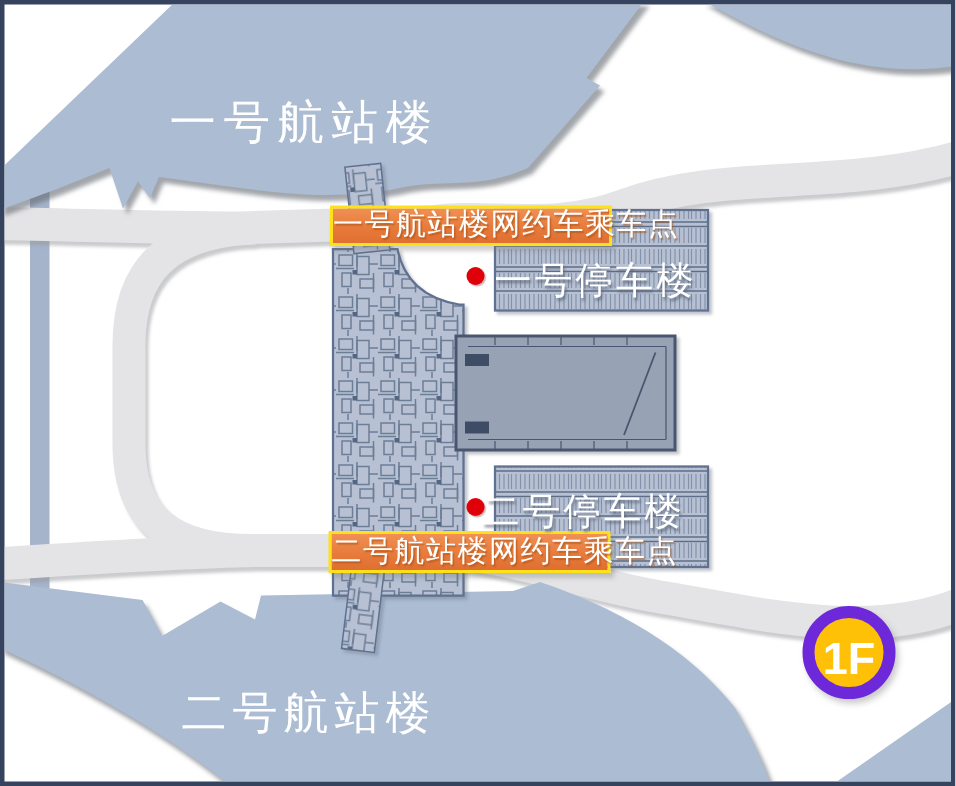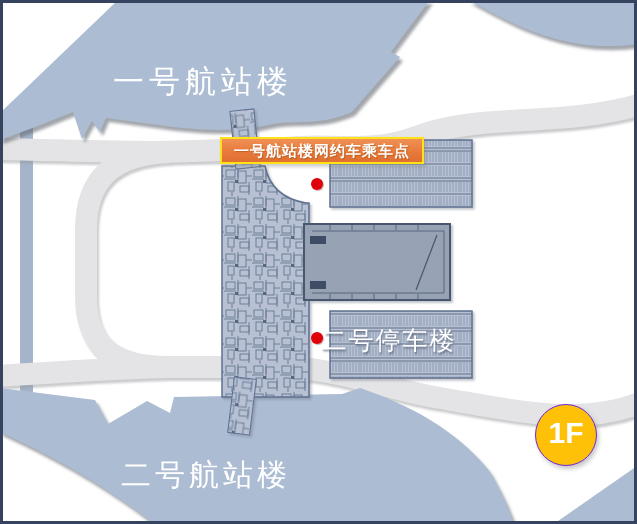--- a/index.html
+++ b/index.html
@@ -26,44 +26,44 @@
   .t2{left:118px;top:452px;width:262px;font-size:30px;letter-spacing:4px;}
   .pk-title{
     position:absolute;color:#ffffff;text-align:center;white-space:nowrap;
     font-weight:400;font-size:25px;letter-spacing:2px;
     text-shadow:1px 2px 2px rgba(90,100,120,.8);
     width:170px;
   }
   .pk1{left:309px;top:167px;}
   .pk2{left:301px;top:321px;}
   .pickup-label{
-    position:absolute;width:204px;height:27px;box-sizing:border-box;
+    position:absolute;width:188px;height:27px;box-sizing:border-box;
     background:linear-gradient(180deg,#f09055 0%,var(--accent-orange,#e77b3c) 55%,#e06f31 100%);
     border:2px solid var(--label-border-yellow,#ffe11a);
-    color:#ffffff;font-size:15px;font-weight:bold;letter-spacing:1px;
+    color:#ffffff;font-size:20px;font-weight:normal;letter-spacing:1px;
     text-align:center;line-height:23px;white-space:nowrap;
     text-shadow:1px 1px 1px rgba(160,80,20,.6);
     box-shadow:2px 3px 3px rgba(120,120,120,.35);
     cursor:pointer;
   }
   .pl1{left:217px;top:134px;}
   .pl2{left:216px;top:351px;height:28px;line-height:24px;}
   .dot{
     position:absolute;width:12px;height:12px;border-radius:50%;
     background:var(--marker-red,#e00009);
     box-shadow:1px 1px 1px rgba(120,60,60,.4);
     cursor:pointer;
   }
   .d1{left:308px;top:175px;}
   .d2{left:308px;top:329px;}
   .floor-badge{
     position:absolute;left:532px;top:401px;width:62px;height:62px;
     box-sizing:border-box;border-radius:50%;
     background:var(--badge-gold,#ffc008);
-    border:1px solid #6d28d9;
+    border:8px solid #6d28d9;
     color:#ffffff;font-size:30px;font-weight:bold;
     text-align:center;line-height:56px;
     box-shadow:2px 3px 4px rgba(120,120,120,.4);
     cursor:pointer;
   }
 </style>
 </head>
 <body>
 
 <div class="map-frame">
@@ -146,22 +146,24 @@
         <rect x="310" y="281" width="16" height="8" fill="#3f4c66"></rect>
       </g>
     </g>
   </svg>
 
   <div class="overlay">
     <div class="t-title t1">一号航站楼</div>
     <div class="t-title t2">二号航站楼</div>
 
     <div class="pickup-label pl1">一号航站楼网约车乘车点</div>
+    <div class="pickup-label pl2">二号航站楼网约车乘车点</div>
 
     <div class="dot d1"></div>
     <div class="dot d2"></div>
 
+    <div class="pk-title pk1">一号停车楼</div>
     <div class="pk-title pk2">二号停车楼</div>
 
     <div class="floor-badge">1F</div>
   </div>
 
 </div>
 
 </body></html>

